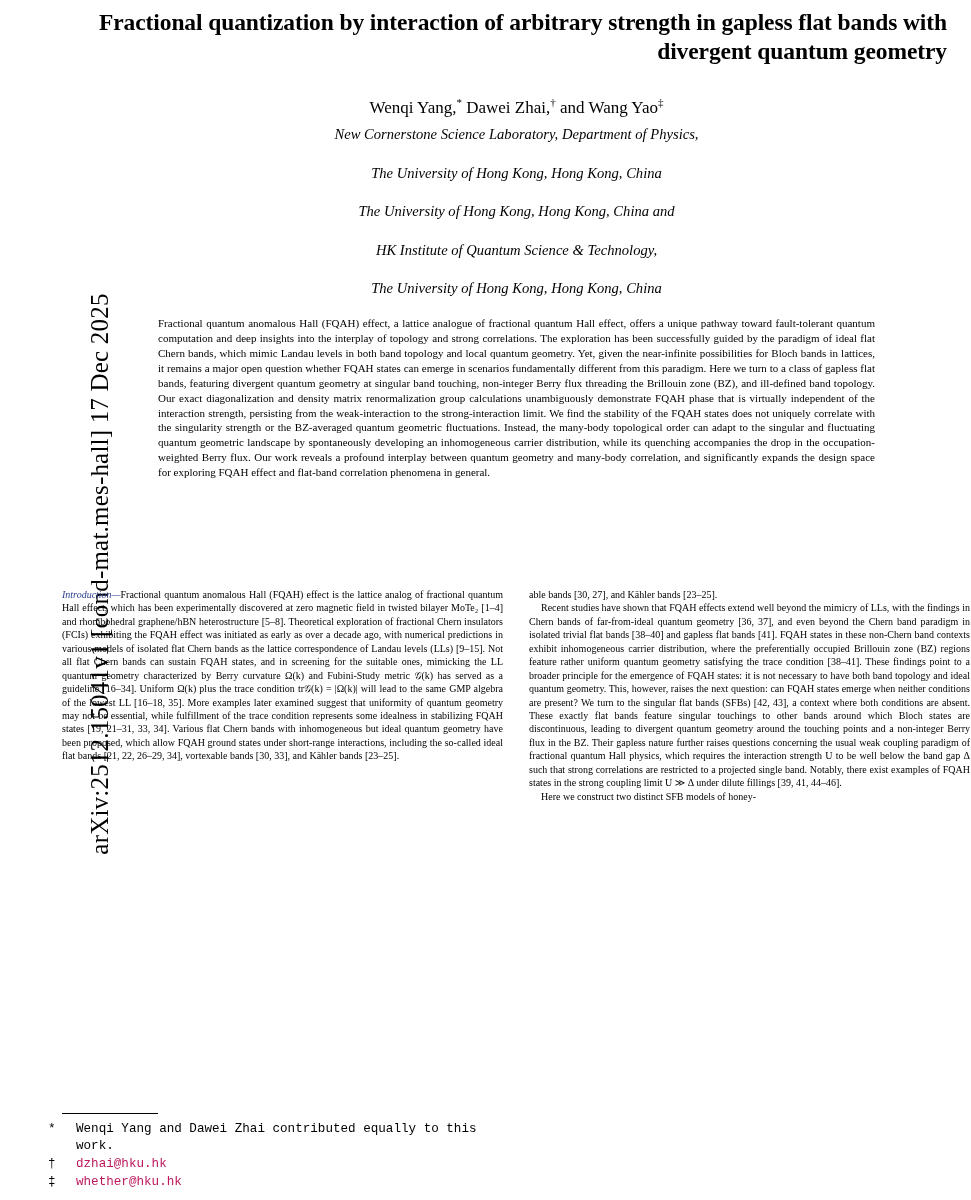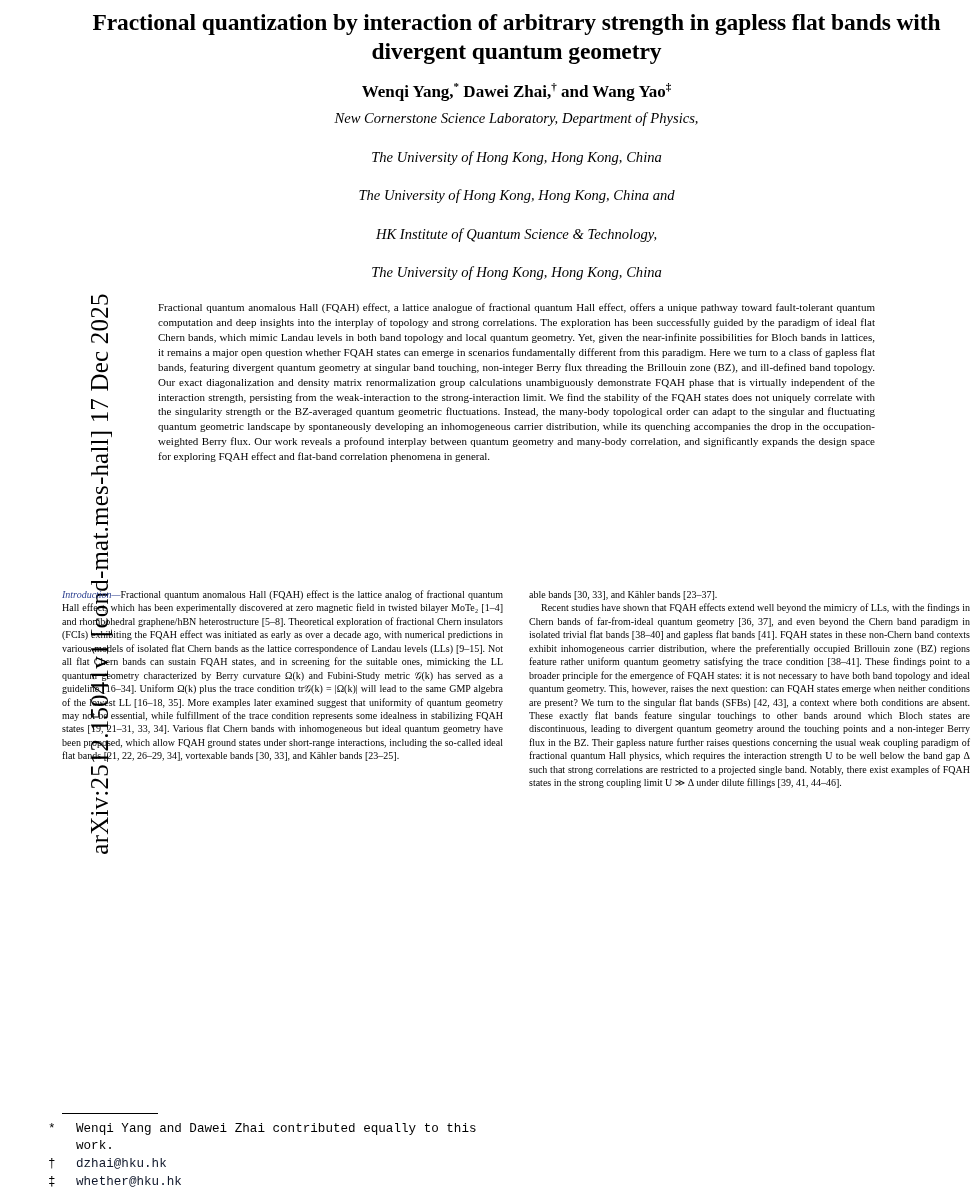--- a/index.html
+++ b/index.html
@@ -36,32 +36,31 @@
     position: absolute;
     left: 62px;
     top: 0;
     width: 909px;
     height: 1200px;
   }
 
   #title {
     font-size: 23.5px;
     font-weight: bold;
-    text-align: center;
+    text-align: right;
     line-height: 1.22;
     margin: 8px 24px 0 24px;
     letter-spacing: -0.1px;
   }
 
   #authors {
     text-align: center;
     font-size: 17px;
-    margin-top: 16px;
+    margin-top: 32px;
     line-height: 1.3;
-    font-weight: bold;
   }
   #authors .sep { font-style: normal; }
   sup.fn {
     font-size: 11px;
     vertical-align: super;
     line-height: 0;
   }
 
   .affil {
     text-align: center;
@@ -114,21 +113,21 @@
     font-family: Liberation Mono, monospace;
   }
   #footnotes .rule {
     width: 96px;
     height: 1px;
     background: #000;
     margin-bottom: 7px;
   }
   .fnline { padding-left: 14px; text-indent: -14px; }
   .fnmark { display: inline-block; width: 14px; }
-  .link { color: #0f172a; }
+  .link { color: #be185d; }
 </style>
 </head>
 <body>
 
 <div id="arxiv-stamp">arXiv:2512.15041v1  [cond-mat.mes-hall]  17 Dec 2025</div>
 
 <div id="page">
 
   <div id="title">Fractional quantization by interaction of arbitrary strength in gapless flat bands with divergent quantum geometry</div>
 
@@ -143,22 +142,23 @@
   <div class="affil">HK Institute of Quantum Science &amp; Technology,</div>
   <div class="affil">The University of Hong Kong, Hong Kong, China</div>
 
   <div id="abstract">Fractional quantum anomalous Hall (FQAH) effect, a lattice analogue of fractional quantum Hall effect, offers a unique pathway toward fault-tolerant quantum computation and deep insights into the interplay of topology and strong correlations. The exploration has been successfully guided by the paradigm of ideal flat Chern bands, which mimic Landau levels in both band topology and local quantum geometry. Yet, given the near-infinite possibilities for Bloch bands in lattices, it remains a major open question whether FQAH states can emerge in scenarios fundamentally different from this paradigm. Here we turn to a class of gapless flat bands, featuring divergent quantum geometry at singular band touching, non-integer Berry flux threading the Brillouin zone (BZ), and ill-defined band topology. Our exact diagonalization and density matrix renormalization group calculations unambiguously demonstrate FQAH phase that is virtually independent of the interaction strength, persisting from the weak-interaction to the strong-interaction limit. We find the stability of the FQAH states does not uniquely correlate with the singularity strength or the BZ-averaged quantum geometric fluctuations. Instead, the many-body topological order can adapt to the singular and fluctuating quantum geometric landscape by spontaneously developing an inhomogeneous carrier distribution, while its quenching accompanies the drop in the occupation-weighted Berry flux. Our work reveals a profound interplay between quantum geometry and many-body correlation, and significantly expands the design space for exploring FQAH effect and flat-band correlation phenomena in general.</div>
 
   <div id="cols">
     <div class="col">
       <p class="first"><span class="section-run">Introduction—</span><span>Fractional quantum anomalous Hall (FQAH) effect is the lattice analog of fractional quantum Hall effect, which has been experimentally discovered at zero magnetic field in twisted bilayer MoTe₂ [1–4] and rhombohedral graphene/hBN heterostructure [5–8]. Theoretical exploration of fractional Chern insulators (FCIs) exhibiting the FQAH effect was initiated as early as over a decade ago, with numerical predictions in various models of isolated flat Chern bands as the lattice correspondence of Landau levels (LLs) [9–15]. Not all flat Chern bands can sustain FQAH states, and in screening for the suitable ones, mimicking the LL quantum geometry characterized by Berry curvature Ω(k) and Fubini-Study metric 𝒢(k) has served as a guideline [16–34]. Uniform Ω(k) plus the trace condition tr𝒢(k) = |Ω(k)| will lead to the same GMP algebra of the lowest LL [16–18, 35]. More examples later examined suggest that uniformity of quantum geometry may not be essential, while fulfillment of the trace condition represents some idealness in stabilizing FQAH states [19, 21–31, 33, 34]. Various flat Chern bands with inhomogeneous but ideal quantum geometry have been proposed, which allow FQAH ground states under short-range interactions, including the so-called ideal flat bands [21, 22, 26–29, 34], vortexable bands [30, 33], and Kähler bands [23–25].</span></p>
     </div>
     <div class="col">
-      <p class="first">able bands [30, 33], and Kähler bands [23–37].</p>
+      <p class="first">able bands [30, 27], and Kähler bands [23–25].</p>
       <p>Recent studies have shown that FQAH effects extend well beyond the mimicry of LLs, with the findings in Chern bands of far-from-ideal quantum geometry [36, 37], and even beyond the Chern band paradigm in isolated trivial flat bands [38–40] and gapless flat bands [41]. FQAH states in these non-Chern band contexts exhibit inhomogeneous carrier distribution, where the preferentially occupied Brillouin zone (BZ) regions feature rather uniform quantum geometry satisfying the trace condition [38–41]. These findings point to a broader principle for the emergence of FQAH states: it is not necessary to have both band topology and ideal quantum geometry. This, however, raises the next question: can FQAH states emerge when neither conditions are present? We turn to the singular flat bands (SFBs) [42, 43], a context where both conditions are absent. These exactly flat bands feature singular touchings to other bands around which Bloch states are discontinuous, leading to divergent quantum geometry around the touching points and a non-integer Berry flux in the BZ. Their gapless nature further raises questions concerning the usual weak coupling paradigm of fractional quantum Hall physics, which requires the interaction strength U to be well below the band gap Δ such that strong correlations are restricted to a projected single band. Notably, there exist examples of FQAH states in the strong coupling limit U ≫ Δ under dilute fillings [39, 41, 44–46].</p>
+      <p>Here we construct two distinct SFB models of honey-</p>
     </div>
   </div>
 
   <div id="footnotes">
     <div class="rule"></div>
     <div class="fnline"><span class="fnmark">*</span><span>Wenqi Yang and Dawei Zhai contributed equally to this work.</span></div>
     <div class="fnline"><span class="fnmark">†</span><span class="link">dzhai@hku.hk</span></div>
     <div class="fnline"><span class="fnmark">‡</span><span class="link">whether@hku.hk</span></div>
   </div>
 

